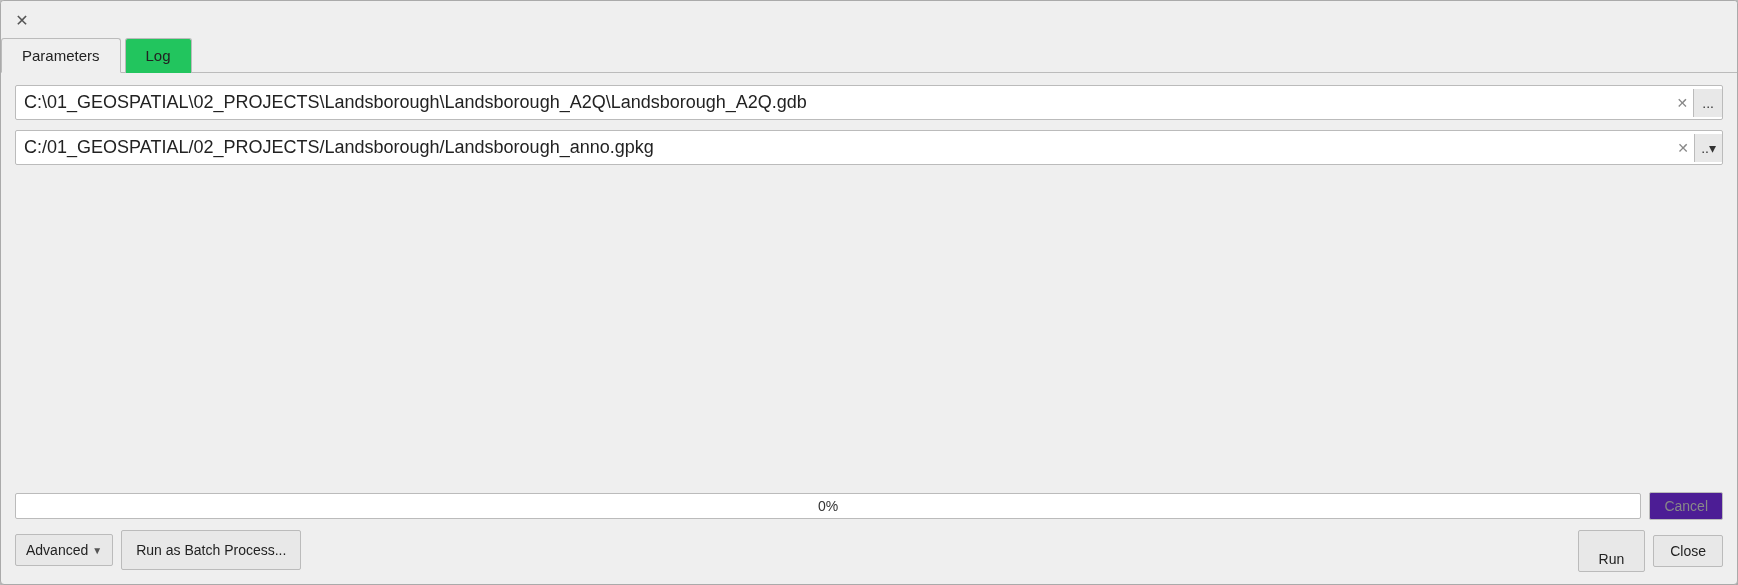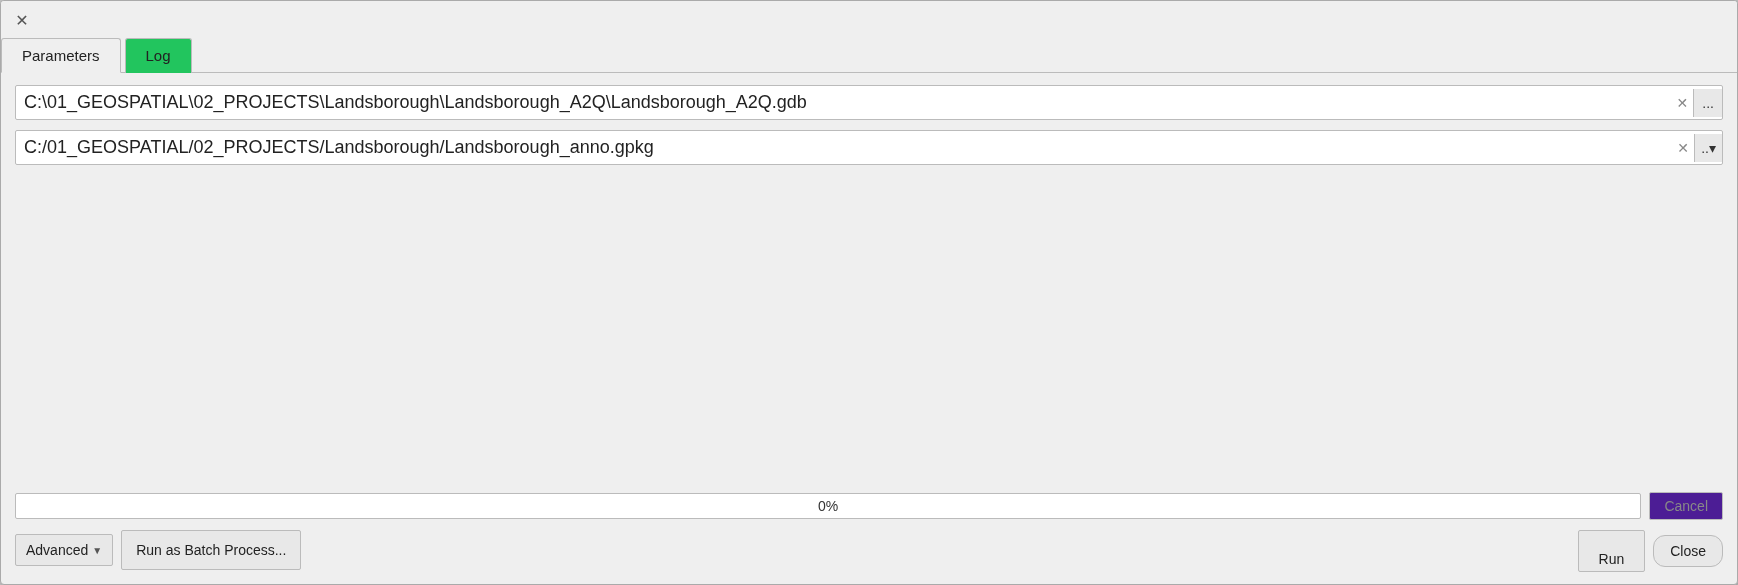--- a/index.html
+++ b/index.html
@@ -280,21 +280,21 @@
       cursor: pointer;
       font-size: 14px;
       color: #222;
       height: 32px;
     }
 
     .close-dialog-btn {
       padding: 5px 16px;
       border: 1px solid #bbb;
       background: #e8e8e8;
-      border-radius: 12px;
+      border-radius: 2px;
       cursor: pointer;
       font-size: 14px;
       color: #222;
       height: 32px;
     }
 
     
     .qgis-logo-svg {
       width: 22px;
       height: 22px;

